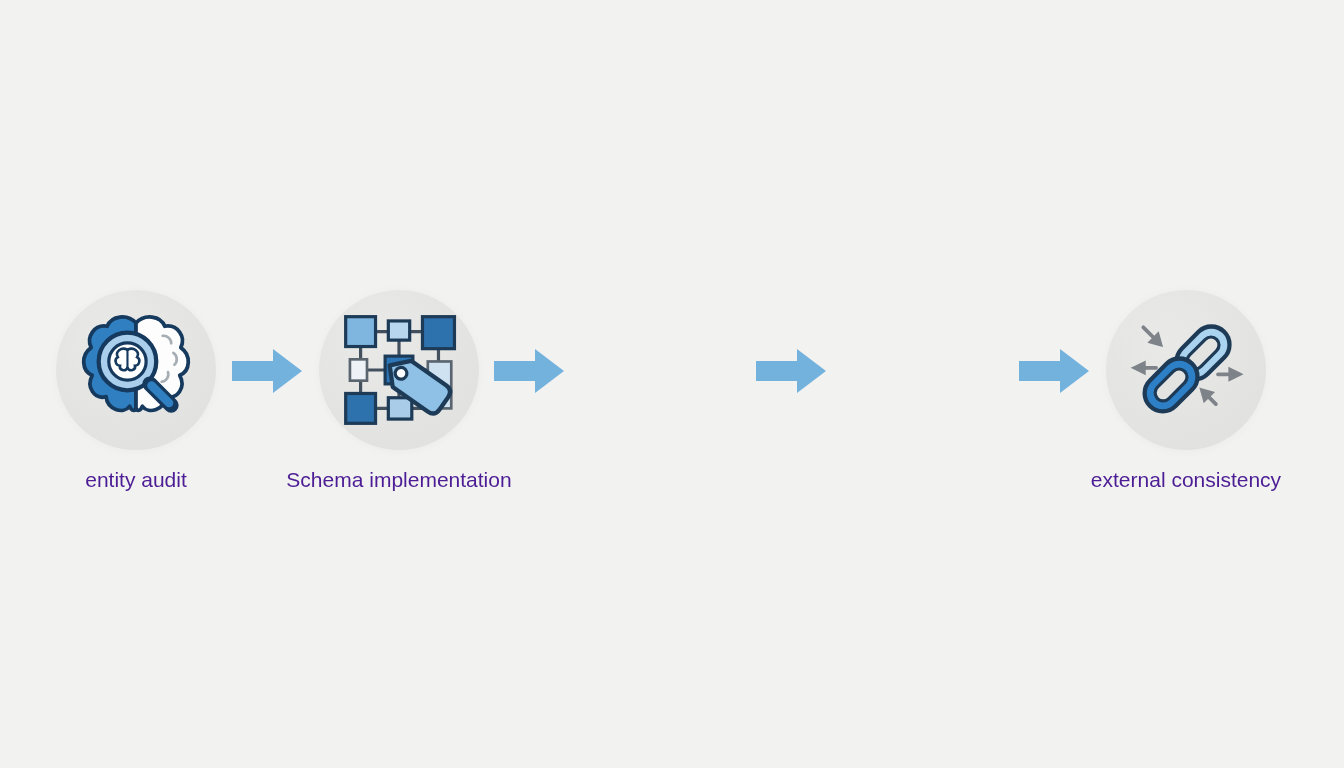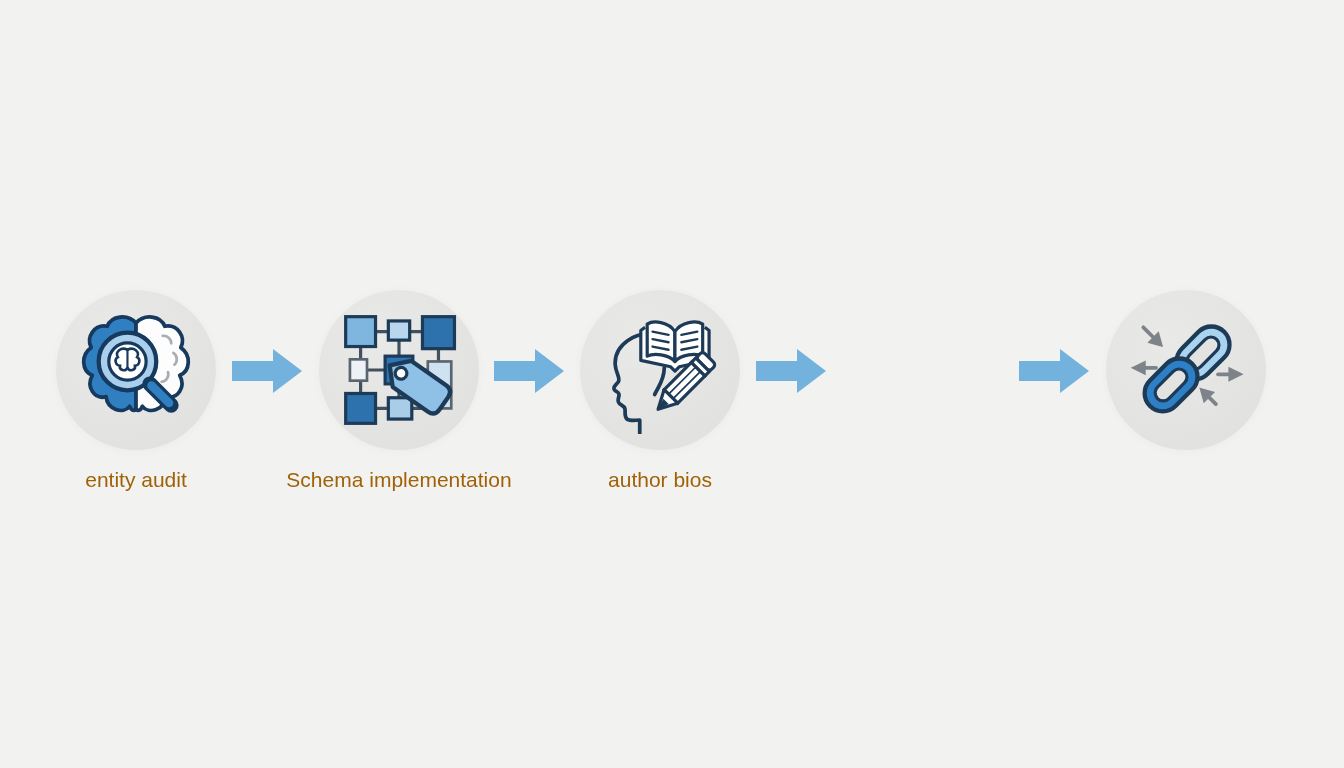--- a/index.html
+++ b/index.html
@@ -15,21 +15,21 @@
     width: 160px; height: 160px; border-radius: 50%;
     margin: 0 auto;
     background: radial-gradient(circle at 38% 30%, #e9e9e8 0%, #e3e3e2 62%, #dfdfde 100%);
     display: flex; align-items: center; justify-content: center;
     box-shadow: 0 1px 10px rgba(0,0,0,0.03);
   }
   .circle svg { width: 128px; height: 128px; display: block; }
   .label {
     margin-top: 4px; height: 52px;
     display: flex; align-items: center; justify-content: center;
-    font-size: 21px; color: #a16207; line-height: 1.12;
+    font-size: 21px; color: #4c1d95; line-height: 1.12;
   }
   .flow-arrow { position: absolute; top: 342px; width: 78px; height: 58px; }
   .s1 { left: 11px; }  .s2 { left: 274px; } .s3 { left: 535px; }
   .s4 { left: 797px; } .s5 { left: 1061px; }
   .a1 { left: 228px; } .a2 { left: 490px; } .a3 { left: 752px; } .a4 { left: 1015px; }
 </style>
 </head>
 <body>
 
 <div class="stage">
@@ -76,41 +76,20 @@
         </g>
       </svg>
     </div>
     <div class="label">Schema implementation</div>
   </div>
 
   <svg class="flow-arrow a2" viewBox="0 0 78 58">
     <polygon points="4,19 45,19 45,7 74,29 45,51 45,39 4,39" fill="#74b2de"></polygon>
   </svg>
 
-  <div class="step s3">
-    <div class="circle">
-      <svg viewBox="0 0 120 120">
-        <path d="M56 27 C38 23 17 36 18 55 C18.5 63 23 67 21 71 C19 74 16 75 17 78 C18 80.5 21 80 21.5 82.5 C22 85 20 87 21 90 C22 93 26 93 27 96 C28 99 26 103 29 106 C31 108 37 107 41 107 L41 119" fill="none" stroke="#1d3b57" stroke-width="3.5" stroke-linecap="round" stroke-linejoin="round"></path>
-        <path d="M64 58 C64 70 58 76 55 83" fill="none" stroke="#1d3b57" stroke-width="3.5" stroke-linecap="round"></path>
-        <path d="M46 20 L42 23 L42 51 L70 57 L74 61 L78 57 L106 51 L106 23 L102 20" fill="#fdfdfd" stroke="#1d3b57" stroke-width="3" stroke-linejoin="round"></path>
-        <path d="M74 24 C68 15 54 13 48 17 L48 47 C54 44 68 45 74 52 Z" fill="#ffffff" stroke="#1d3b57" stroke-width="3" stroke-linejoin="round"></path>
-        <path d="M74 24 C80 15 94 13 100 17 L100 47 C94 44 80 45 74 52 Z" fill="#ffffff" stroke="#1d3b57" stroke-width="3" stroke-linejoin="round"></path>
-        <path d="M53 24 L68 27 M53 31 L68 34 M53 38 L68 41 M95 24 L80 27 M95 31 L80 34 M95 38 L80 41" fill="none" stroke="#1d3b57" stroke-width="2.2" stroke-linecap="round"></path>
-        <g transform="translate(78,77) rotate(45)">
-          <rect x="-9" y="-40" width="18" height="9" rx="3.5" fill="#ffffff" stroke="#1d3b57" stroke-width="3"></rect>
-          <rect x="-9" y="-31" width="18" height="6" fill="#ffffff" stroke="#1d3b57" stroke-width="3"></rect>
-          <rect x="-9" y="-25" width="18" height="36" fill="#ffffff" stroke="#1d3b57" stroke-width="3"></rect>
-          <path d="M-3 -25 V11 M3 -25 V11" stroke="#1d3b57" stroke-width="1.6"></path>
-          <polygon points="-9,11 9,11 0,28" fill="#ffffff" stroke="#1d3b57" stroke-width="3" stroke-linejoin="round"></polygon>
-          <polygon points="-3.5,17.5 3.5,17.5 0,28" fill="#1d3b57"></polygon>
-        </g>
-      </svg>
-    </div>
-    <div class="label">author bios</div>
-  </div>
 
   <svg class="flow-arrow a3" viewBox="0 0 78 58">
     <polygon points="4,19 45,19 45,7 74,29 45,51 45,39 4,39" fill="#74b2de"></polygon>
   </svg>
 
 
   <svg class="flow-arrow a4" viewBox="0 0 78 58">
     <polygon points="4,19 45,19 45,7 74,29 45,51 45,39 4,39" fill="#74b2de"></polygon>
   </svg>
 
@@ -130,15 +109,16 @@
           <polygon points="36,36 27.1,33.5 33.5,27.1"></polygon>
           <line x1="32" y1="58" x2="20" y2="58"></line>
           <polygon points="12,58 20.5,53.8 20.5,62.2"></polygon>
           <line x1="90" y1="64" x2="102" y2="64"></line>
           <polygon points="110,64 101.5,59.8 101.5,68.2"></polygon>
           <line x1="88" y1="92" x2="81" y2="85"></line>
           <polygon points="75,79 83.9,81.5 81.5,83.9 77.5,87.9"></polygon>
         </g>
       </svg>
     </div>
+    <div class="label">external consistency</div>
   </div>
 
 </div>
 
 </body></html>

